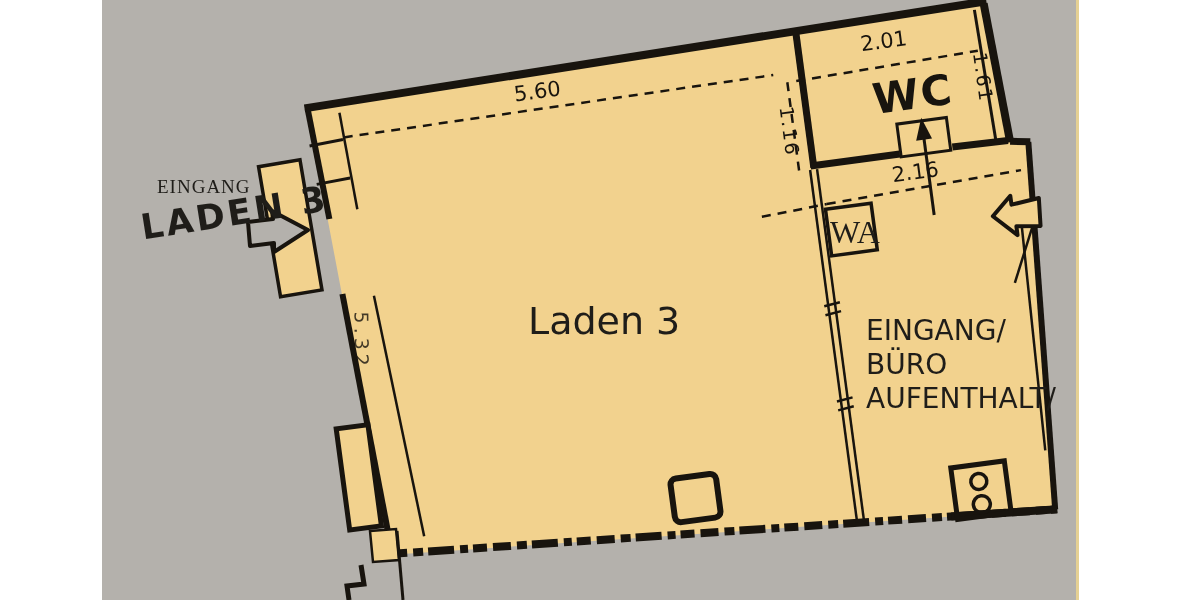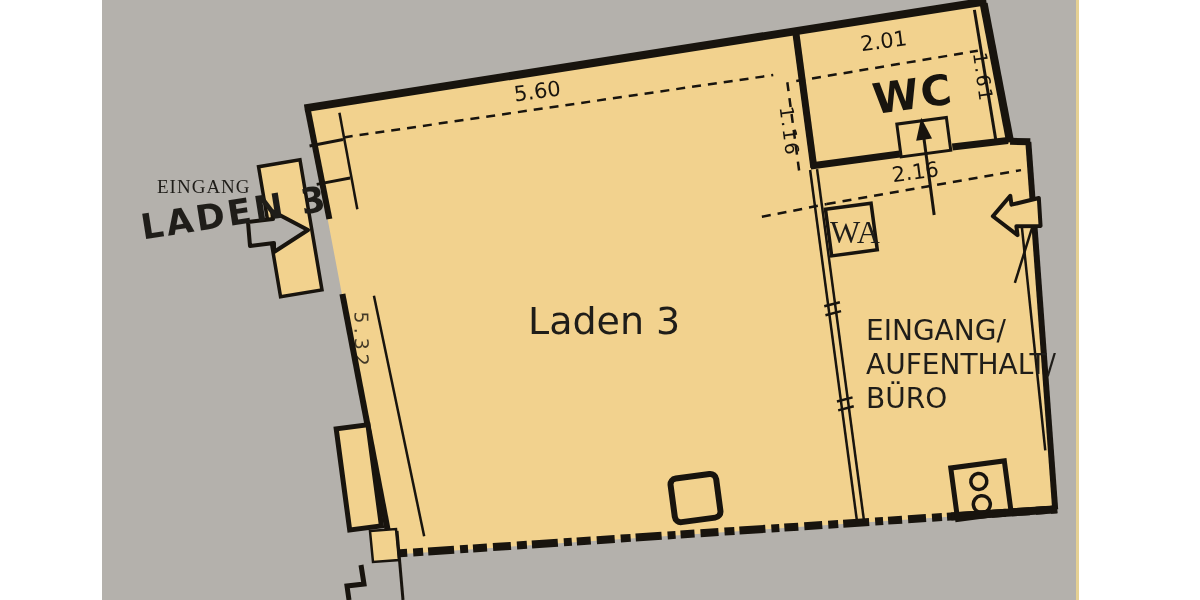--- a/index.html
+++ b/index.html
@@ -118,15 +118,15 @@
 
   <polygon points="248,222 273,219 272,211 308,230 274,252 274,243 250,246" fill="var(--bg)" stroke="var(--ink)" stroke-width="4" stroke-linejoin="round"></polygon>
 </svg>
 
 <div class="lbl lbl-eingang">EINGANG</div>
 <div class="lbl lbl-laden3-hand">LADEN 3</div>
 <div class="lbl lbl-laden3">Laden 3</div>
 <div class="lbl lbl-wa">WA</div>
 <div class="lbl lbl-kochen">
   <div>EINGANG/</div>
+  <div>BÜRO</div>
   <div>AUFENTHALT/</div>
-  <div>BÜRO</div>
 </div>
 
 </body></html>

